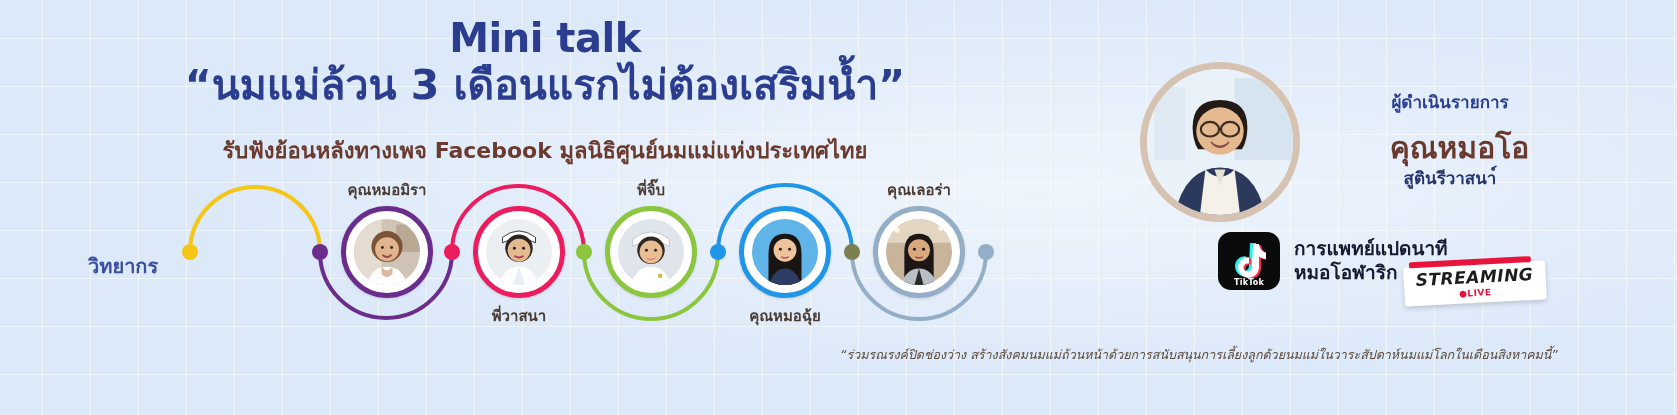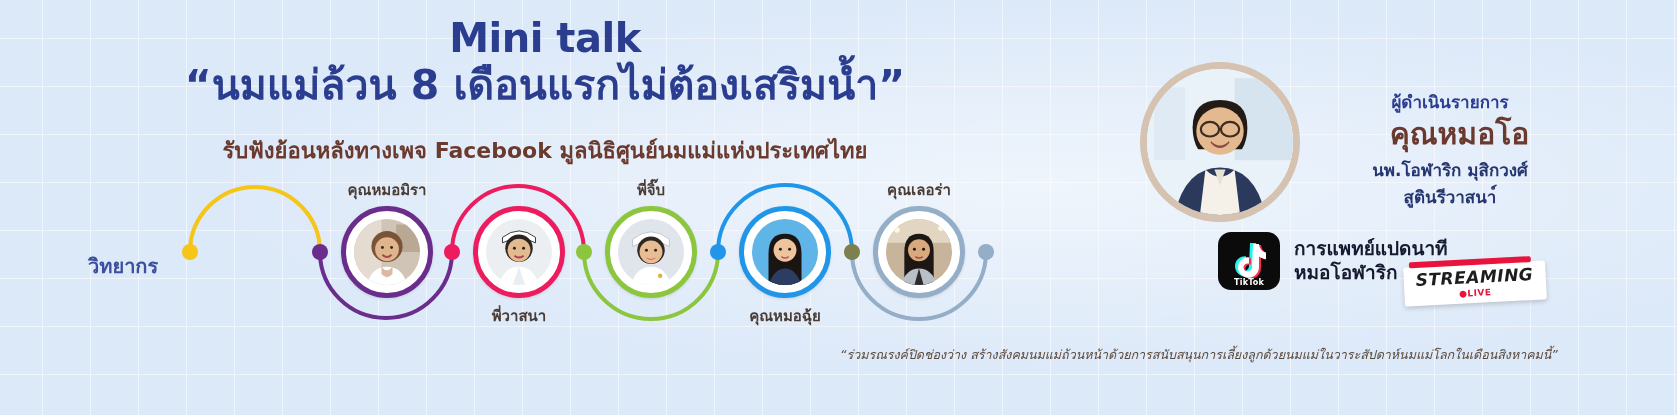--- a/index.html
+++ b/index.html
@@ -73,21 +73,21 @@
 
   
   .host-photo{
     position:absolute; left:1140px; top:62px; width:160px; height:160px;
     border-radius:50%; border:7px solid #d5c2b0; background:#eef4fb; overflow:hidden;
     z-index:6;
   }
   .host-photo .hp{ position:absolute; inset:0; }
   .host-text{ position:absolute; left:1300px; top:88px; width:300px; text-align:center; z-index:6; }
   .host-role{ font-size:17px; color:#2b3d8f; font-weight:bold; }
-  .host-name{ font-size:30px; font-weight:bold; color:#6b3a2e; margin-top:2px; line-height:1.1;padding-left:19px;}
+  .host-name{ font-size:30px; font-weight:bold; color:#6b3a2e; margin-top:16px; line-height:1.1;padding-left:19px;}
   .host-full{ font-size:17px; font-weight:bold; color:#24356f; margin-top:6px; }
   .host-spec{ font-size:17px; font-weight:bold; color:#24356f; }
 
   
   .tiktok-row{ position:absolute; left:1218px; top:232px; display:flex; align-items:center; gap:14px; z-index:7;}
   .tt-logo{
     width:62px; height:58px; border-radius:13px; background:#0b0b0c; position:relative;
     display:flex; align-items:center; justify-content:center;
   }
   .tt-label{
@@ -121,21 +121,21 @@
     z-index:6;
   }
 </style>
 </head>
 <body>
 
 <div id="banner">
 
   <div class="header">
     <div class="mini-talk">Mini talk</div>
-    <div class="quote-title">“นมแม่ล้วน 8 เดือนแรกไม่ต้องเสริมน้ำ”</div>
+    <div class="quote-title">“นมแม่ล้วน 3 เดือนแรกไม่ต้องเสริมน้ำ”</div>
     <div class="subtitle">รับฟังย้อนหลังทางเพจ Facebook มูลนิธิศูนย์นมแม่แห่งประเทศไทย</div>
   </div>
 
   <div class="rail">
     <div class="rail-label">วิทยากร</div>
 
     <svg class="arcs" viewBox="0 0 1080 160">
 
       <path d="M190 72 A 65 65 0 0 1 320 72" fill="none" stroke="#f5c518" stroke-width="4" stroke-linecap="round"></path>
       <path d="M320 72 A 65 65 0 0 0 452 72" fill="none" stroke="#6b2d8c" stroke-width="4" stroke-linecap="round"></path>
@@ -264,21 +264,20 @@
       <path d="M70 80 q10 9 20 0 q-10 12 -20 0" fill="#ffffff" stroke="#8a4a46" stroke-width="1.4"></path>
       <path d="M30 160 q12 -52 50 -52 q38 0 50 52 z" fill="#2b3a5c"></path>
       <path d="M64 110 q16 16 32 0 l6 50 l-44 0 z" fill="#f5f0e8"></path>
       <path d="M74 110 l6 18 l6 -18 z" fill="#e8e2d6"></path>
     </svg>
   </div>
 
   <div class="host-text">
     <div class="host-role">ผู้ดำเนินรายการ</div>
     <div class="host-name">คุณหมอโอ</div>
-    <div class="host-full">นพ.โอฬาริก มุสิกวงศ์</div>
     <div class="host-spec">สูตินรีวาสนา์</div>
   </div>
 
   <div class="tiktok-row">
     <div class="tt-logo">
       <svg width="34" height="38" viewBox="0 0 34 38">
         <path d="M21 2 h6 c0.6 5 3.6 8.2 8 8.8 v6.2 c-3 0.1 -5.8 -0.8 -8 -2.5 v10.6 c0 6.5 -5.2 11.2 -11.4 10.6 C10.2 35.1 6 30.6 6 25.2 c0 -5.8 5 -10.5 11 -9.8 v6.2 c-2.9 -0.9 -5.5 1.2 -5.5 3.8 c0 2.3 1.9 4.1 4.2 4.1 c2.4 0 4.3 -1.9 4.3 -4.3 z" fill="#25f4ee" transform="translate(-3,-1)"></path>
         <path d="M21 2 h6 c0.6 5 3.6 8.2 8 8.8 v6.2 c-3 0.1 -5.8 -0.8 -8 -2.5 v10.6 c0 6.5 -5.2 11.2 -11.4 10.6 C10.2 35.1 6 30.6 6 25.2 c0 -5.8 5 -10.5 11 -9.8 v6.2 c-2.9 -0.9 -5.5 1.2 -5.5 3.8 c0 2.3 1.9 4.1 4.2 4.1 c2.4 0 4.3 -1.9 4.3 -4.3 z" fill="#fe2c55" transform="translate(2,1)"></path>
         <path d="M21 2 h6 c0.6 5 3.6 8.2 8 8.8 v6.2 c-3 0.1 -5.8 -0.8 -8 -2.5 v10.6 c0 6.5 -5.2 11.2 -11.4 10.6 C10.2 35.1 6 30.6 6 25.2 c0 -5.8 5 -10.5 11 -9.8 v6.2 c-2.9 -0.9 -5.5 1.2 -5.5 3.8 c0 2.3 1.9 4.1 4.2 4.1 c2.4 0 4.3 -1.9 4.3 -4.3 z" fill="#ffffff"></path>
       </svg>

